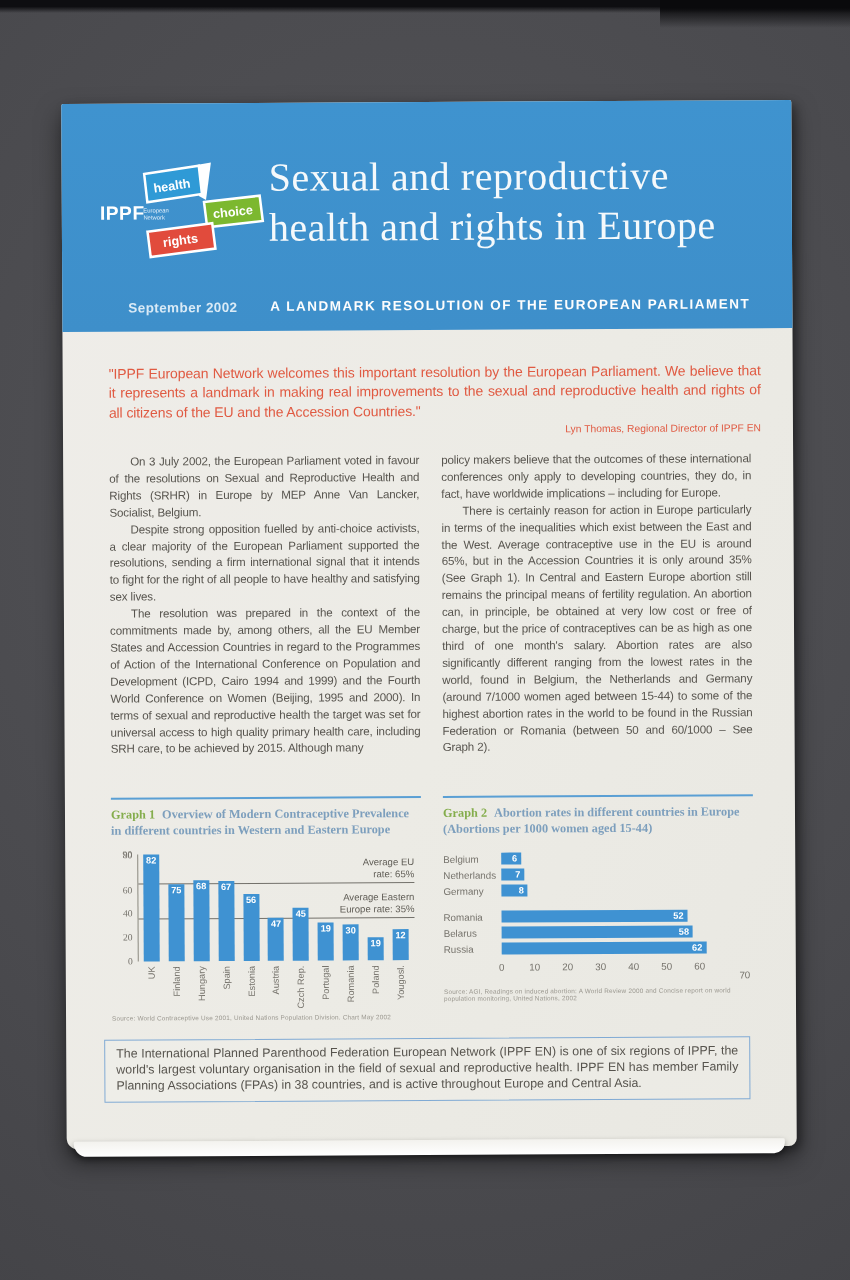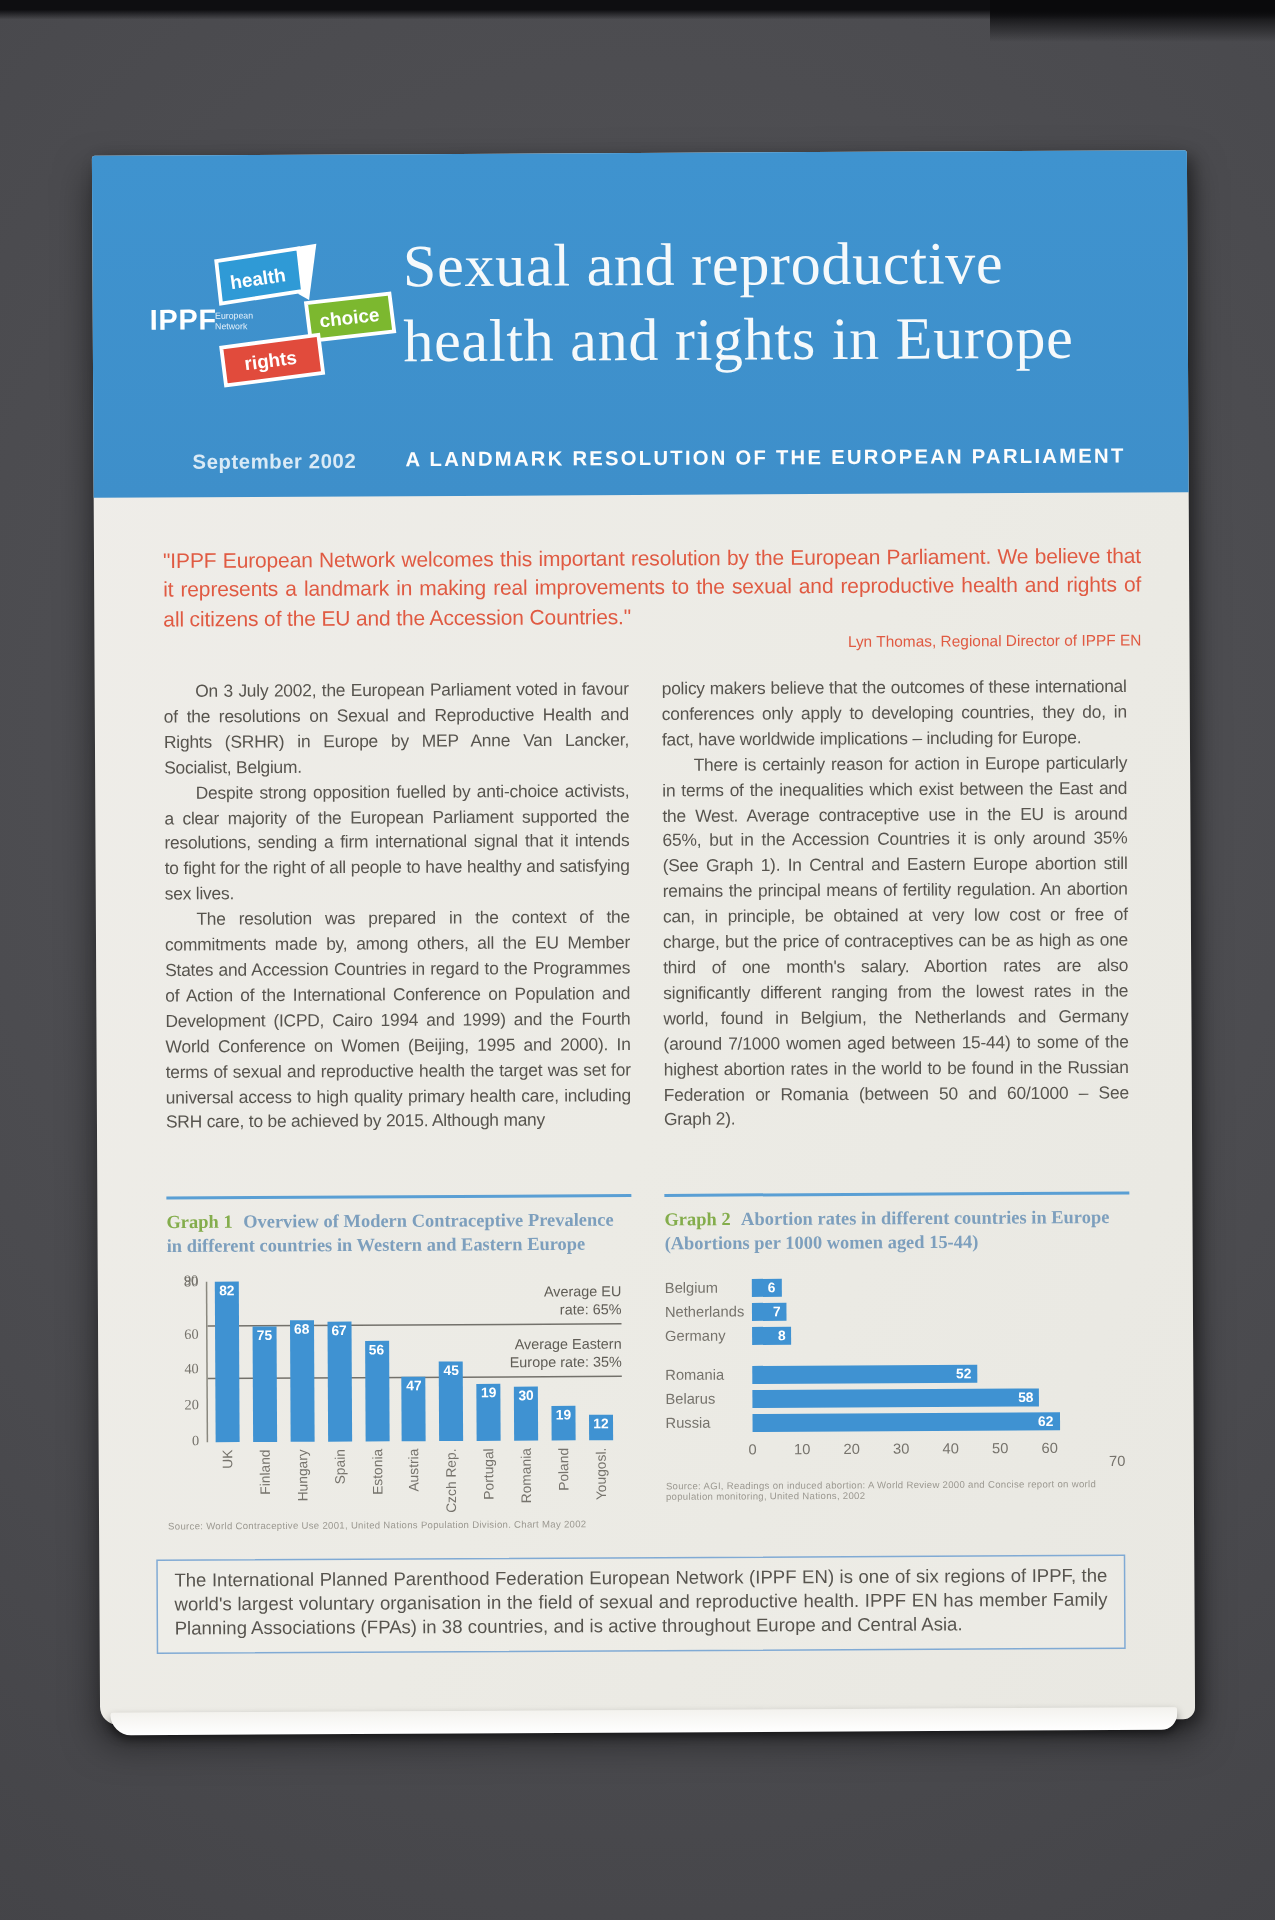--- a/index.html
+++ b/index.html
@@ -226,21 +226,21 @@
                 </div>
                 <span class="g1-cat">Romania</span>
               </div>
               <div class="g1-barcol">
                 <div class="g1-bar" style="height: 22.5889px; background: rgb(63, 146, 210);">
                   <span class="g1-val">19</span>
                 </div>
                 <span class="g1-cat">Poland</span>
               </div>
               <div class="g1-barcol">
-                <div class="g1-bar" style="height: 17px; background: rgb(63, 146, 210);">
+                <div class="g1-bar" style="height: 31px; background: rgb(63, 146, 210);">
                   <span class="g1-val">12</span>
                 </div>
                 <span class="g1-cat">Yougosl.</span>
               </div>
             </div>
           </div>
       </div>
       <div class="graph-source">Source: World Contraceptive Use 2001, United Nations Population Division. Chart May 2002</div>
     </div>
 
@@ -275,21 +275,21 @@
                   <div class="g2-bar" style="width: 26.4px; background: rgb(63, 146, 210);">
                     <span class="g2-val">8</span>
                   </div>
                 </div>
               </div>
             </div>
             <div class="g2-group">
               <div class="g2-row">
                 <span class="g2-label">Romania</span>
                 <div class="g2-barwrap">
-                  <div class="g2-bar" style="width: 150px; background: rgb(63, 146, 210);">
+                  <div class="g2-bar" style="width: 186px; background: rgb(63, 146, 210);">
                     <span class="g2-val">52</span>
                   </div>
                 </div>
               </div>
               <div class="g2-row">
                 <span class="g2-label">Belarus</span>
                 <div class="g2-barwrap">
                   <div class="g2-bar" style="width: 191.4px; background: rgb(63, 146, 210);">
                     <span class="g2-val">58</span>
                   </div>

